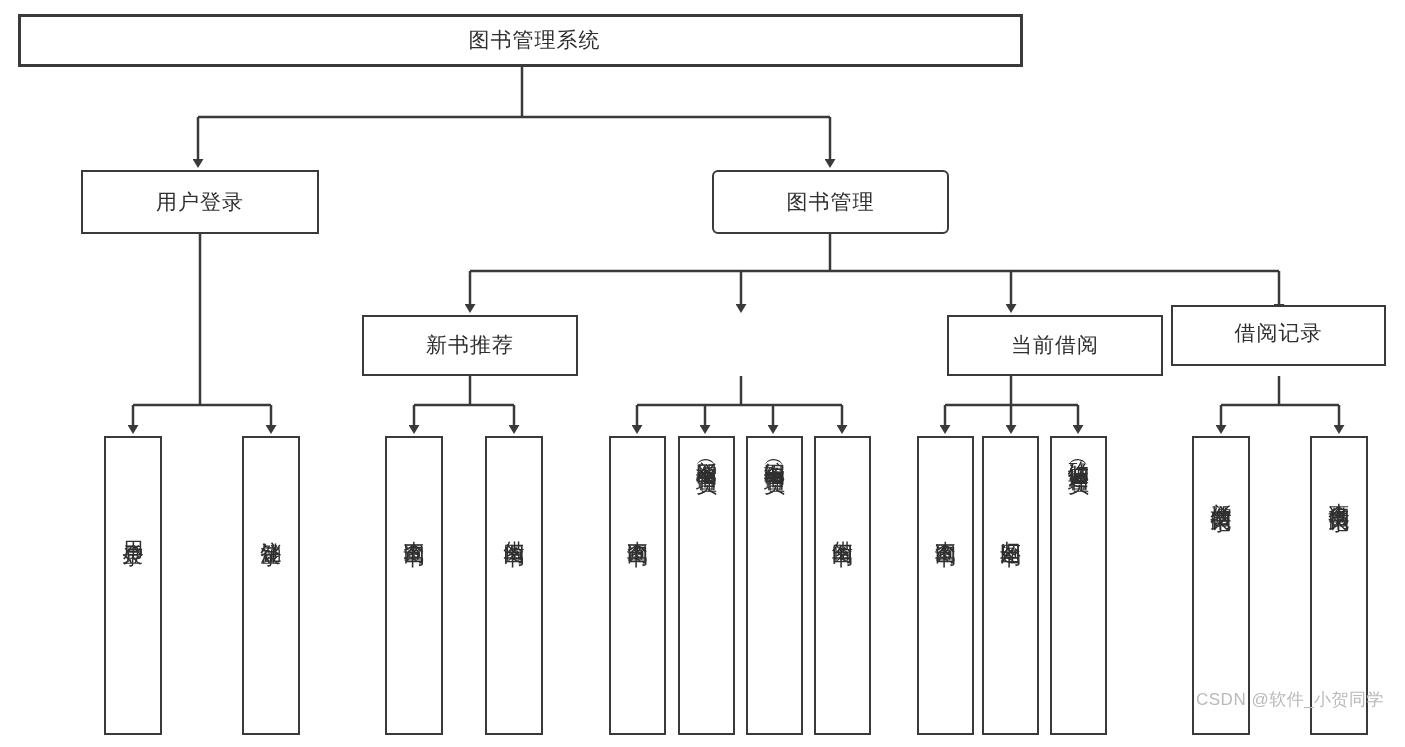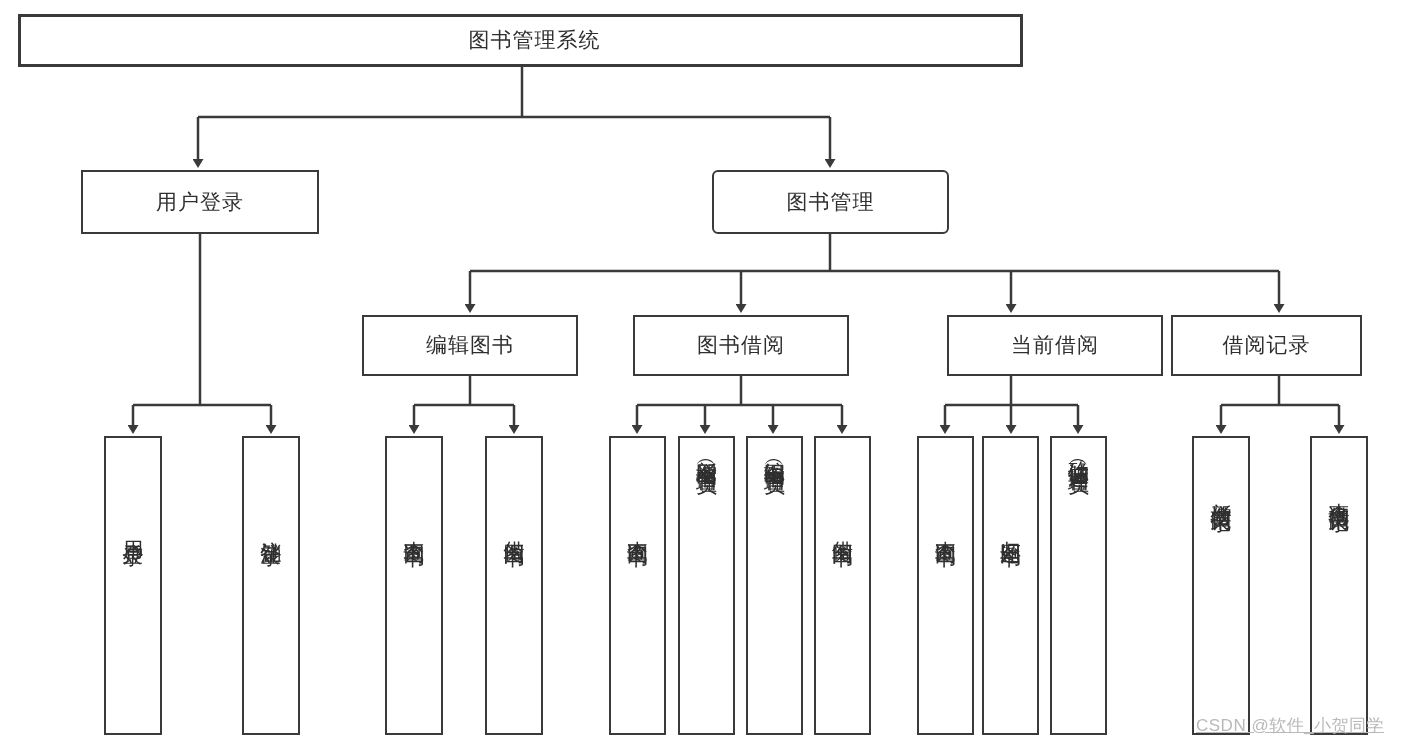--- a/index.html
+++ b/index.html
@@ -128,29 +128,26 @@
   </div>
 
   <div class="node" style="left:81px; top:170px; width:238px; height:64px;">
     <span class="node-label">用户登录</span>
   </div>
   <div class="node" style="left:712px; top:170px; width:237px; height:64px;border-radius:6px;">
     <span class="node-label">图书管理</span>
   </div>
 
   <div class="node" style="left:362px; top:315px; width:216px; height:61px;">
-    <span class="node-label">编辑图书</span>
-  </div>
-  <div class="node" style="left:633px; top:315px; width:216px; height:61px;">
-    <span class="node-label">图书借阅</span>
+    <span class="node-label">新书推荐</span>
   </div>
   <div class="node" style="left:903px; top:315px; width:216px; height:61px;margin-left:44px;">
     <span class="node-label">当前借阅</span>
   </div>
-  <div class="node" style="left:1171px; top:315px; width:191px; height:61px;">
+  <div class="node" style="left:1171px; top:305px; width:215px; height:61px;font-family:Liberation Mono, monospace;">
     <span class="node-label">借阅记录</span>
   </div>
 
   <div class="node leaf" style="left:104px; top:436px; width:58px; height:299px;">
     <span class="node-label" style="margin-top:86px;">用户登录</span>
   </div>
   <div class="node leaf" style="left:242px; top:436px; width:58px; height:299px;">
     <span class="node-label" style="margin-top:86px;">注销登录</span>
   </div>
 
@@ -184,15 +181,15 @@
     <span class="node-label" style="margin-top:6px;">确认归还（管理员）</span>
   </div>
 
   <div class="node leaf" style="left:1192px; top:436px; width:58px; height:299px;">
     <span class="node-label" style="margin-top:48px;">新增借阅记录</span>
   </div>
   <div class="node leaf" style="left:1310px; top:436px; width:58px; height:299px;">
     <span class="node-label" style="margin-top:48px;">查询借阅记录</span>
   </div>
 
-  <div class="watermark" style="left:1196px; top:714px;text-decoration:underline;">CSDN @软件_小贺同学</div>
+  <div class="watermark" style="left:1196px; top:688px;">CSDN @软件_小贺同学</div>
 
 </div>
 
 </body></html>

